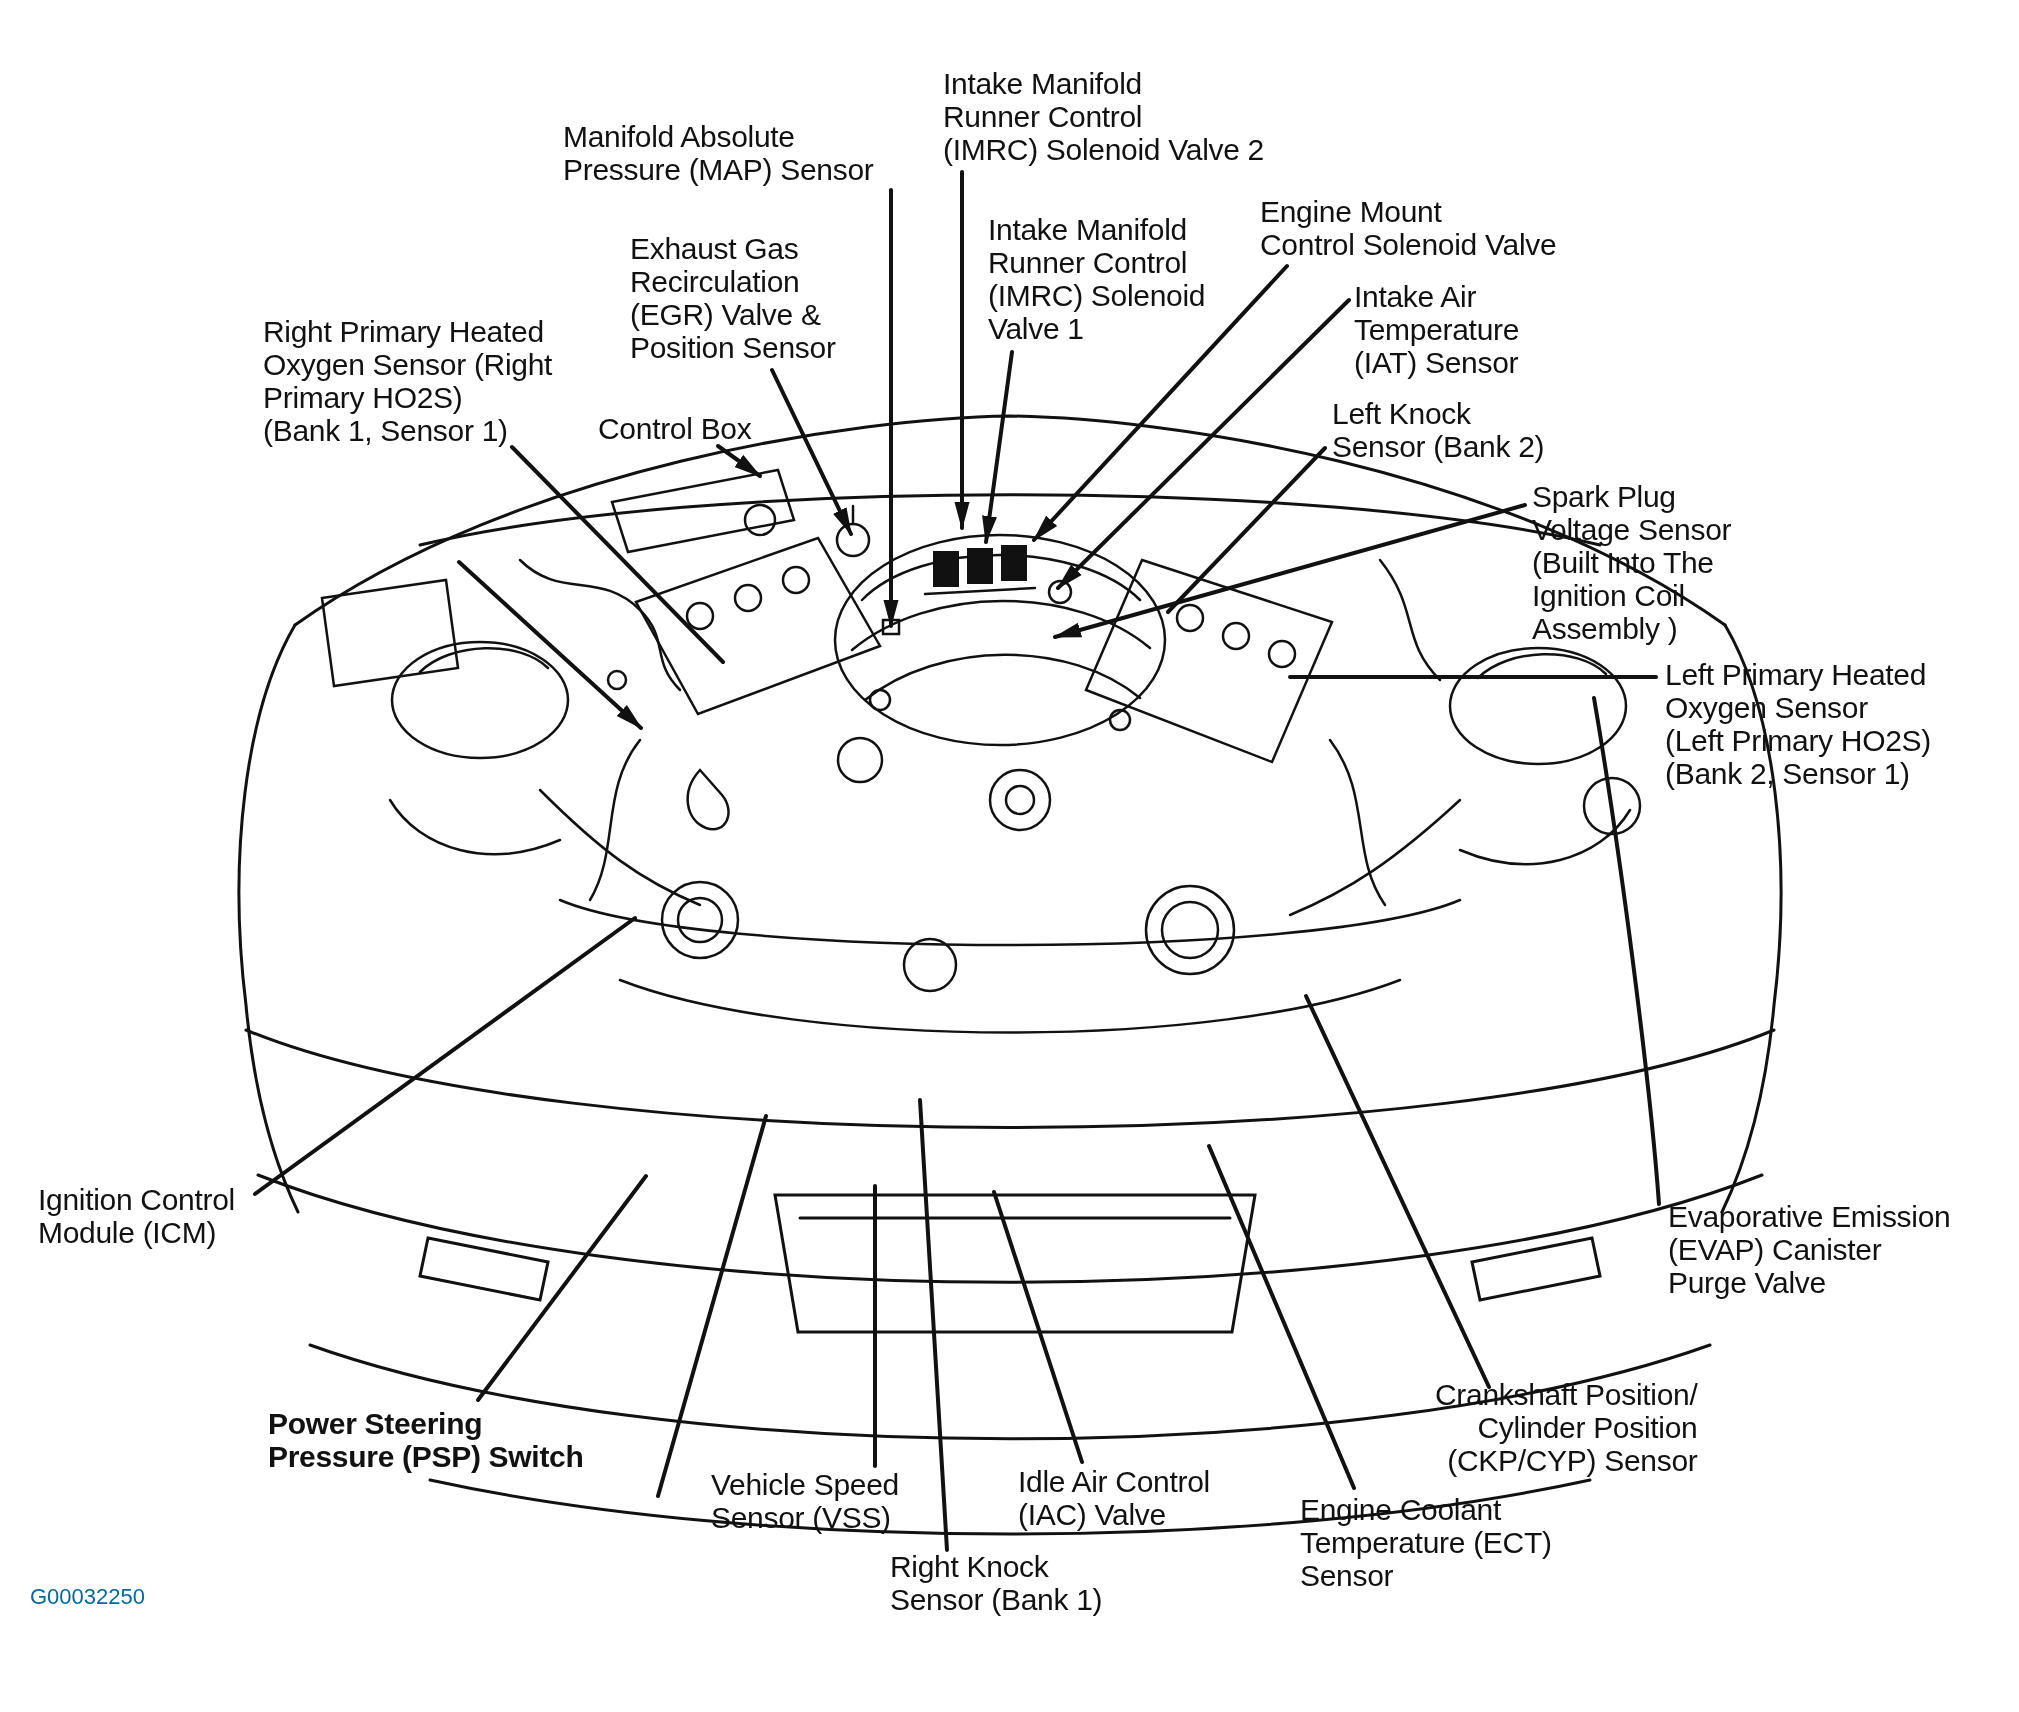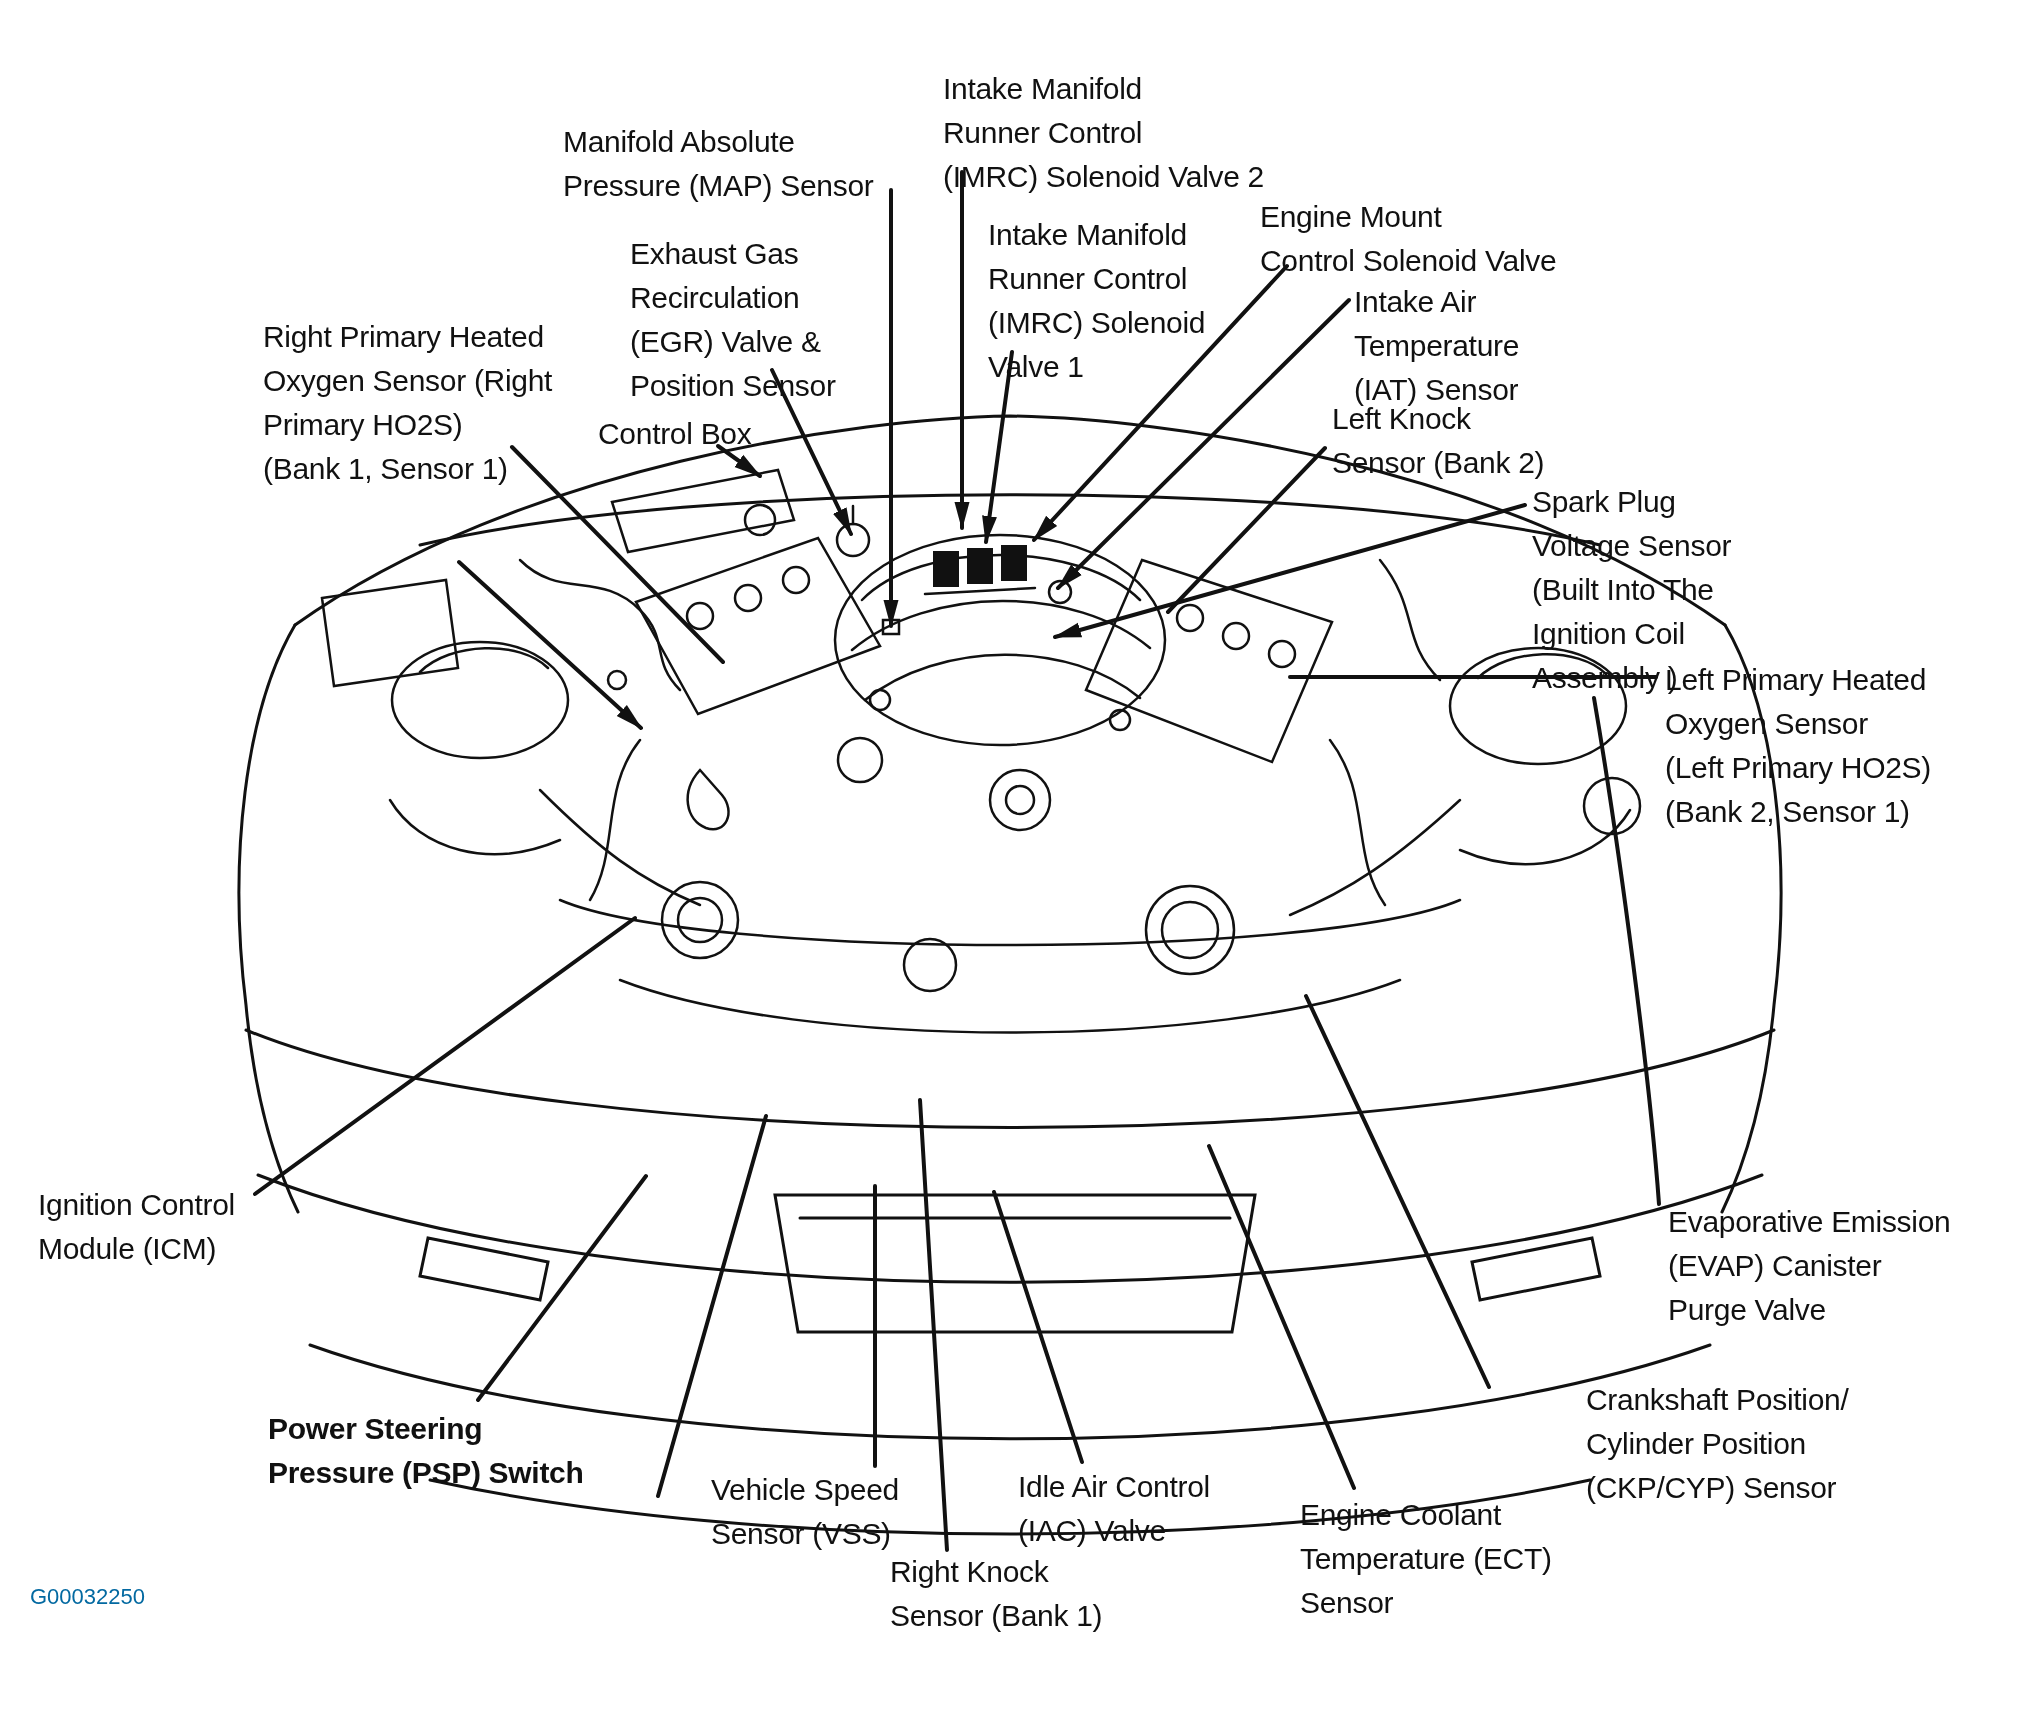--- a/index.html
+++ b/index.html
@@ -8,21 +8,21 @@
     width:2019px;height:1712px;
     background:#ffffff;
     font-family:"Liberation Sans","DejaVu Sans",sans-serif;
     overflow:hidden;
   }
   #artwork{position:absolute;left:0;top:0;}
   .lbl{
     position:absolute;
     white-space:pre-line;
     font-size:30px;
-    line-height:44px;
+    line-height:33px;
     color:#111;
     letter-spacing:-0.3px;
   }
   .fig-num{
     position:absolute;
     font-size:22px;
     color:#0369a1;
     letter-spacing:0;
   }
   svg path, svg ellipse, svg circle, svg line, svg rect{vector-effect:none;}
@@ -185,18 +185,18 @@
 Pressure (PSP) Switch</div>
   <div class="lbl" style="left:711px;top:1468px;">Vehicle Speed
 Sensor (VSS)</div>
   <div class="lbl" style="left:1018px;top:1465px;">Idle Air Control
 (IAC) Valve</div>
   <div class="lbl" style="left:890px;top:1550px;">Right Knock
 Sensor (Bank 1)</div>
   <div class="lbl" style="left:1300px;top:1493px;">Engine Coolant
 Temperature (ECT)
 Sensor</div>
-  <div class="lbl" style="left:1586px;top:1378px;">Crankshaft Position/
+  <div class="lbl" style="left:1435px;top:1378px;text-align:right;">Crankshaft Position/
 Cylinder Position
 (CKP/CYP) Sensor</div>
 
   <div class="fig-num" style="left:30px;top:1584px;">G00032250</div>
 </div>
 
 </body></html>

